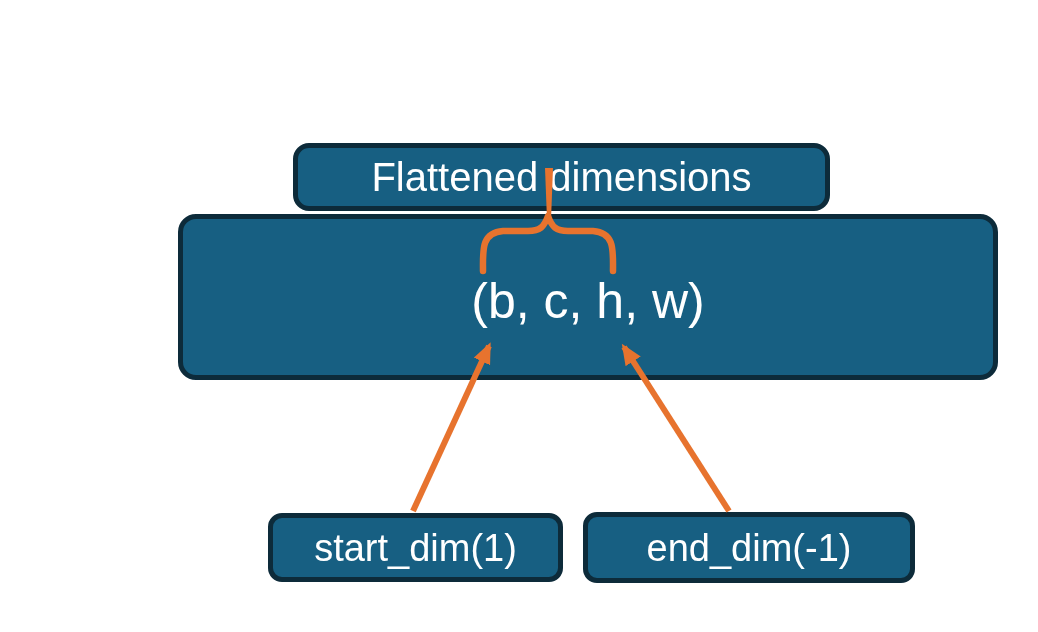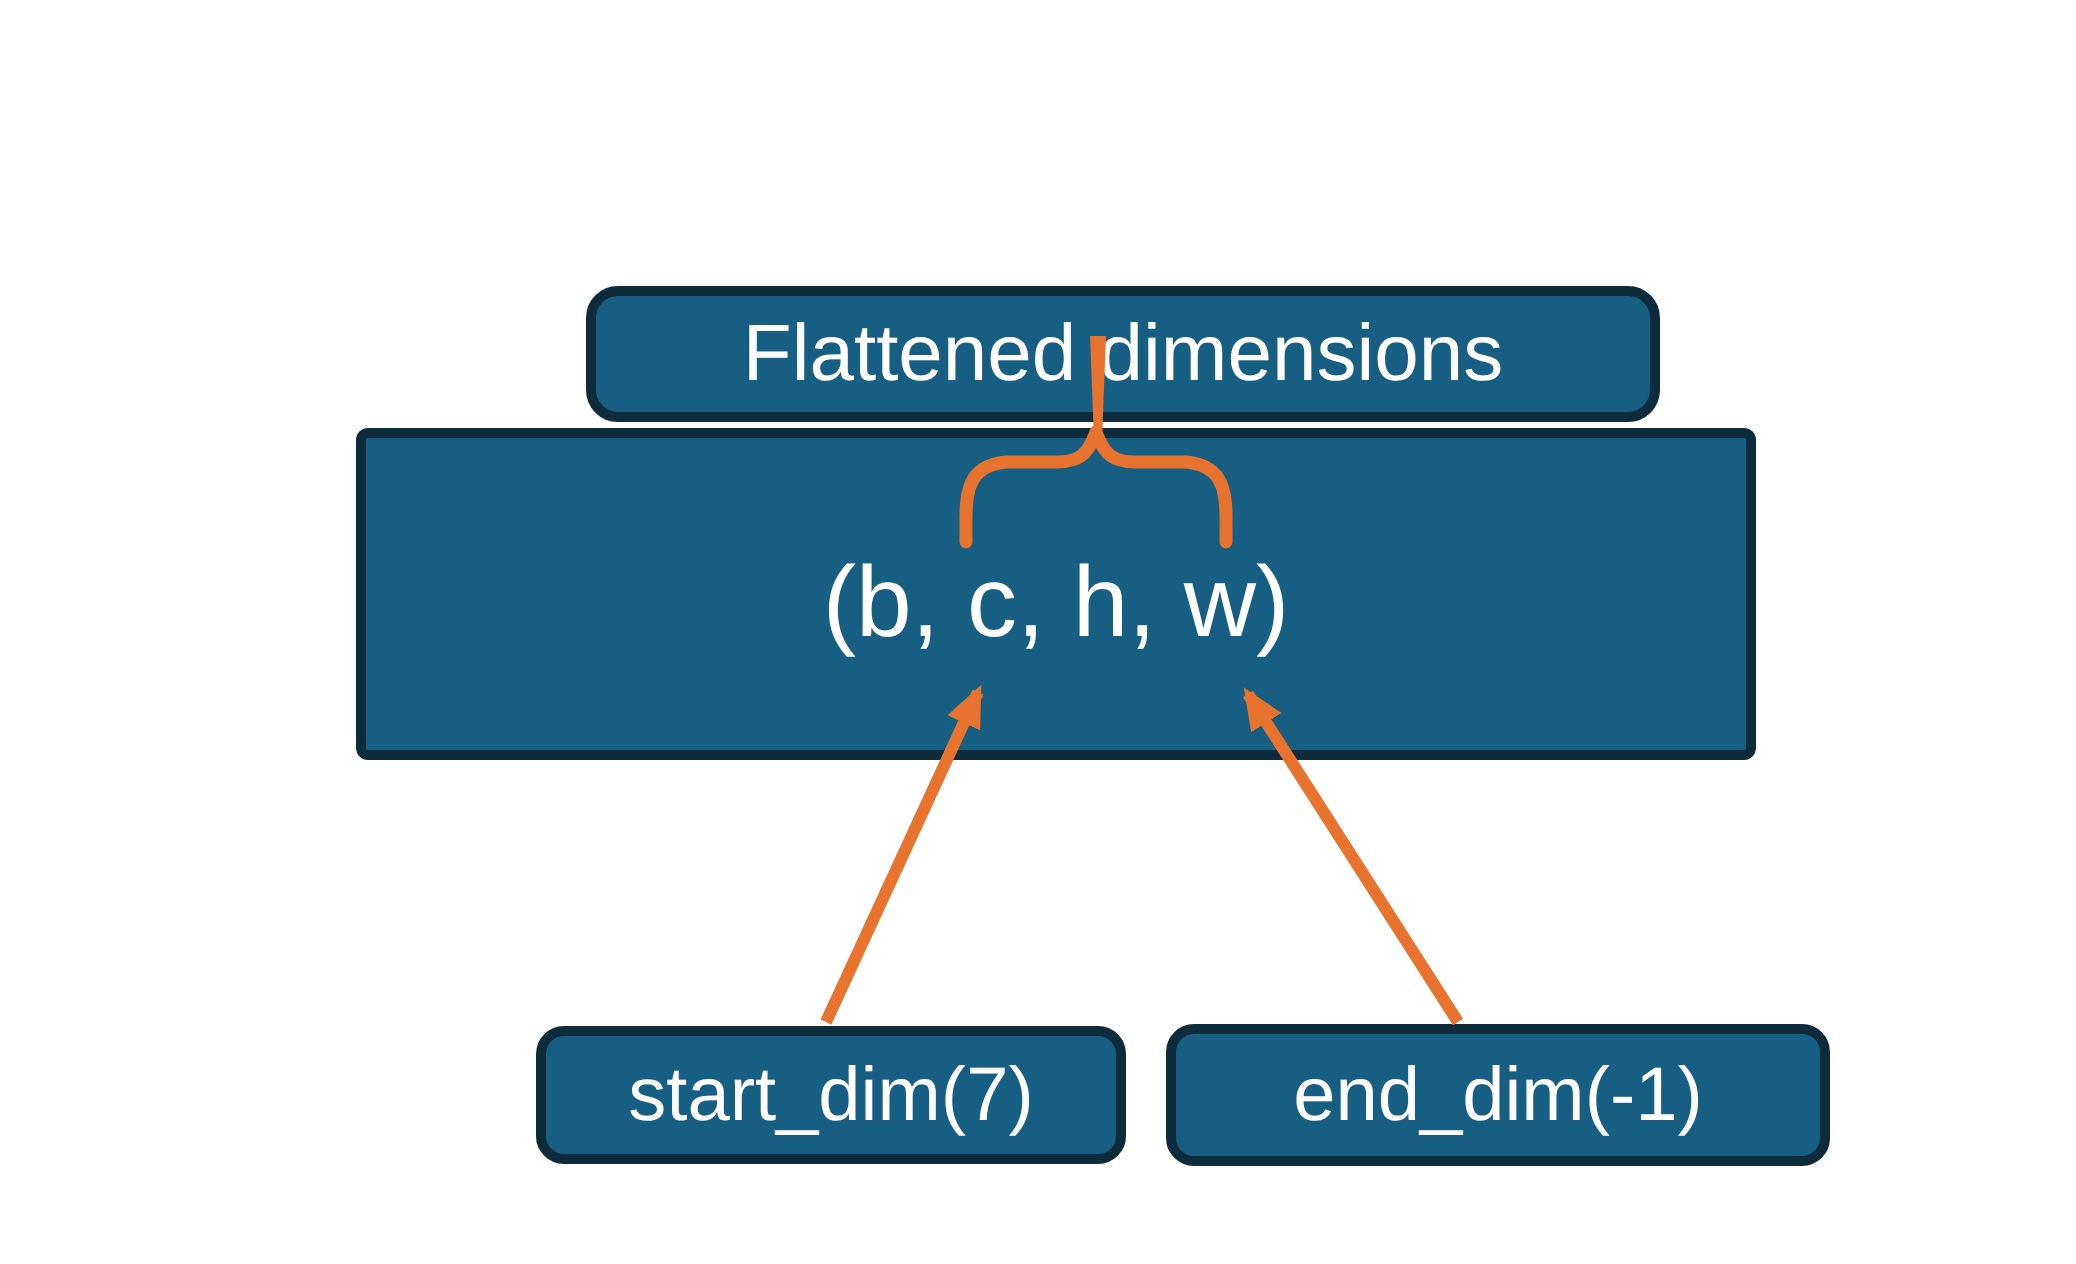--- a/index.html
+++ b/index.html
@@ -32,22 +32,22 @@
     line-height: 1;
     white-space: nowrap;
   }
   .top-box {
     left: 293px; top: 99px; width: 537px; height: 68px;
     border-radius: 16px;
     font-size: 40px;
     margin-top: 44px;
   }
   .main-box {
-    left: 178px; top: 214px; width: 700px; height: 166px;
-    border-radius: 6px;
+    left: 178px; top: 214px; width: 820px; height: 166px;
+    border-radius: 18px;
     font-size: 50px;
     padding-top: 8px;
   }
   .small-box {
     border-radius: 14px;
     font-size: 38px;
   }
   .start-box { left: 268px; top: 513px; width: 295px; height: 69px; }
   .end-box   { left: 583px; top: 512px; width: 332px; height: 71px; }
   .overlay {
@@ -64,21 +64,21 @@
 
   <div class="box top-box">
     <span>Flattened dimensions</span>
   </div>
 
   <div class="box main-box">
     <span>(b, c, h, w)</span>
   </div>
 
   <div class="box small-box start-box">
-    <span>start_dim(7)</span>
+    <span>start_dim(1)</span>
   </div>
 
   <div class="box small-box end-box">
     <span>end_dim(-1)</span>
   </div>
 
   <svg class="overlay" viewBox="0 0 1038 632">
     <defs>
       <marker id="arrowhead" markerUnits="userSpaceOnUse" markerWidth="28" markerHeight="28" refX="17" refY="9" orient="auto">
         <path d="M0,0 L21,9 L0,18 Z" fill="#E7732E"></path>

